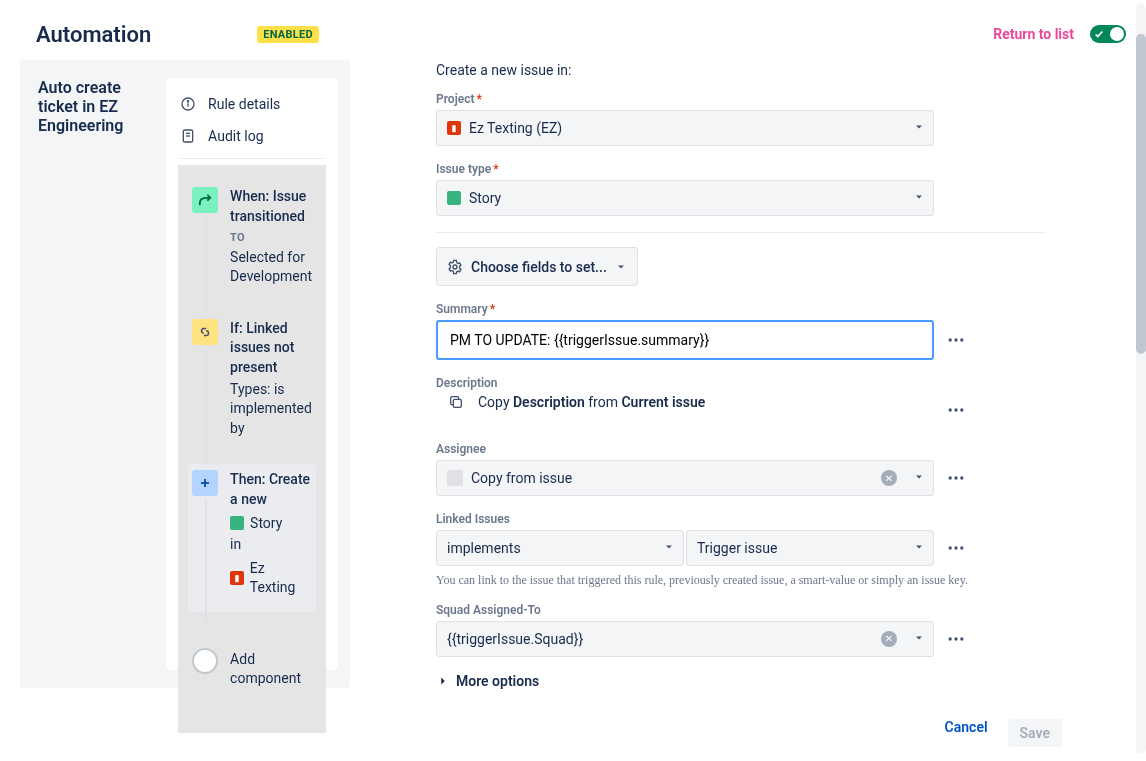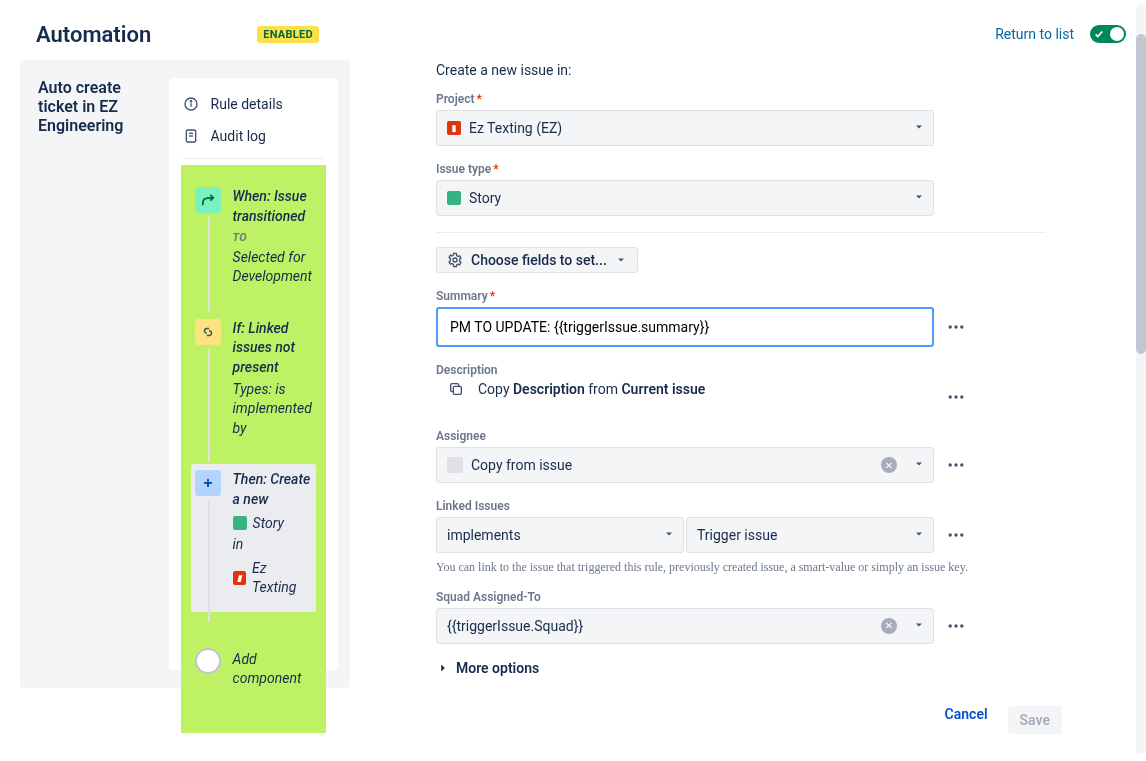--- a/index.html
+++ b/index.html
@@ -31,22 +31,22 @@
     color: #006644;
     font-size: 11px;
     font-weight: 700;
     padding: 2px 6px;
     border-radius: 3px;
     letter-spacing: 0.3px;
     margin-left: 90px;
   }
   .top-right { display:flex; align-items:center; gap:16px; }
   .return-link {
-    color: #0369a1;
-    font-weight: 400;
+    color: #ec4899;
+    font-weight: 700;
     font-size: 14px;
     cursor: pointer;
   }
   .toggle {
     width: 36px;
     height: 18px;
     background: #00875A;
     border-radius: 10px;
     position: relative;
     cursor: pointer;
@@ -98,25 +98,24 @@
     gap:12px;
     padding: 8px 14px;
     font-size:14px;
     cursor:pointer;
   }
   .card-divider {
     height:1px; background:#EBECF0; margin: 6px 14px;
   }
 
   .steps {
-    background:#bef264;
+    background:#e5e5e5;
     margin: 0 12px 0;
     padding: 16px 10px 30px;
     flex:1;
-    font-style:italic;
   }
   .step {
     display:flex;
     gap:12px;
     padding: 6px 4px 14px;
     position:relative;
     border-radius:3px;
     align-items:flex-start;
   }
   .step.selected {
@@ -225,21 +224,21 @@
   }
   .more-dots {
     width:24px; display:flex; justify-content:center; align-items:center;
     cursor:pointer; color:#42526E;
   }
   .more-dots svg { width:20px; height:20px; }
   .ghost-btn {
     background:#F4F5F7;
     border:1px solid #DFE1E6;
     border-radius:3px;
-    height:26px;
+    height:39px;
     display:inline-flex;
     align-items:center;
     padding:0 10px;
     font-size:14px;
     gap:8px;
     cursor:pointer;
     font-weight:500;
   }
   .hr { height:1px; background:#EBECF0; margin: 4px 0 14px; max-width:610px; }
   .copy-desc {

